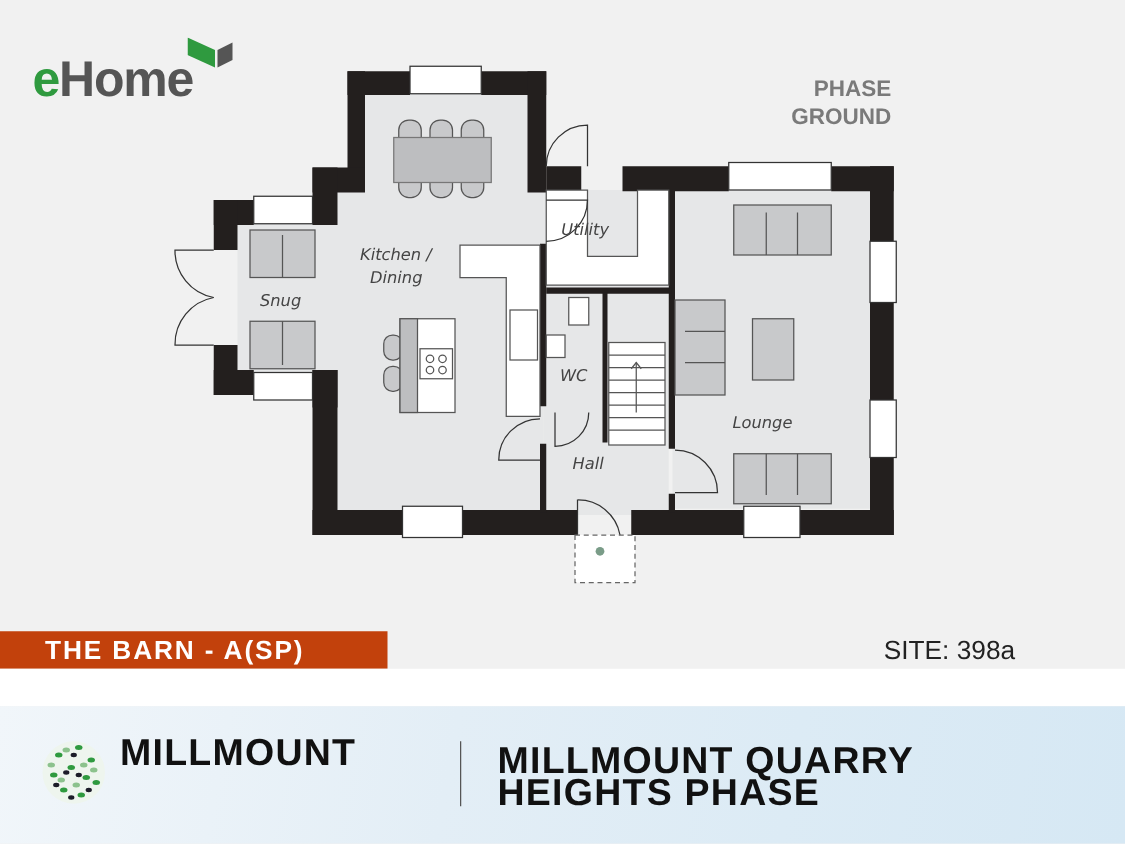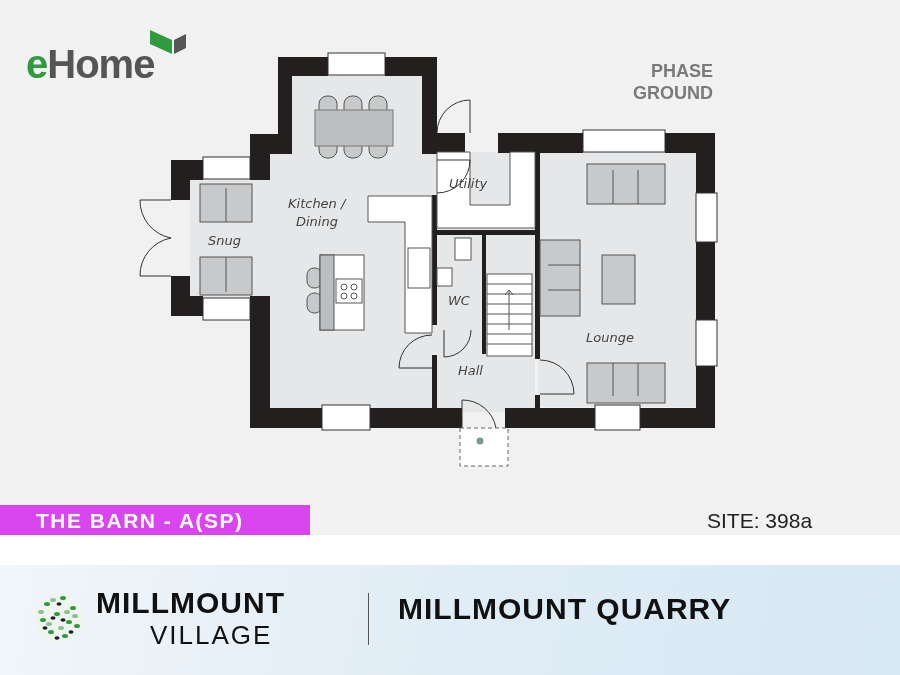--- a/index.html
+++ b/index.html
@@ -7,21 +7,21 @@
   body { position: relative; font-family: "Liberation Sans", sans-serif; }
   .top-area { position: absolute; left: 0; top: 0; width: 900px; height: 535px; background: #f1f1f1; }
   .logo { position: absolute; left: 26px; top: 30px; width: 170px; height: 60px; }
   .logo-text { position: absolute; left: 0; top: 14px; font-size: 40px; font-weight: bold; letter-spacing: -1px; line-height: 1; }
   .logo-e { color: #2f9a3f; }
   .logo-home { color: #555555; }
   .logo-mark { position: absolute; left: 124px; top: 0; width: 40px; height: 28px; }
   .floor-label { position: absolute; left: 600px; top: 60px; width: 113px; text-align: right; color: #7a7a7a; font-size: 18px; font-weight: bold; line-height: 22px; }
   .plan { position: absolute; left: 0; top: 0; width: 900px; height: 535px; }
   .room-label { font-family: "DejaVu Sans", sans-serif; font-style: italic; font-size: 13px; fill: #444; }
-  .house-tag { position: absolute; left: 0; top: 505px; width: 310px; height: 30px; background: #d946ef; color: #ffffff; font-size: 21px; font-weight: bold; letter-spacing: 1.5px; padding-left: 36px; line-height: 31px; }
+  .house-tag { position: absolute; left: 0; top: 505px; width: 310px; height: 30px; background: #c2410c; color: #ffffff; font-size: 21px; font-weight: bold; letter-spacing: 1.5px; padding-left: 36px; line-height: 31px; }
   .site-label { position: absolute; left: 707px; top: 509px; font-size: 21px; color: #222; }
   .white-band { position: absolute; left: 0; top: 535px; width: 900px; height: 30px; background: #ffffff; }
   .footer { position: absolute; left: 0; top: 565px; width: 900px; height: 110px; background: linear-gradient(100deg, #f1f6fa 0%, #e3eef6 40%, #dcebf5 70%, #d6e8f4 100%); padding-left: 47px; }
   .tree-logo { position: absolute; left: 33px; top: 25px; width: 52px; height: 56px; }
   .dev-name { position: absolute; left: 96px; top: 22px; font-size: 30px; font-weight: bold; letter-spacing: 1px; color: #111; line-height: 32px; }
   .dev-sub { position: absolute; left: 150px; top: 56px; font-size: 26px; letter-spacing: 2px; color: #111; line-height: 28px; }
   .divider { position: absolute; left: 368px; top: 28px; width: 1px; height: 52px; background: #555; }
   .phase-1 { position: absolute; left: 398px; top: 28px; font-size: 30px; font-weight: bold; letter-spacing: 1px; color: #111; line-height: 32px; }
   .phase-2 { position: absolute; left: 398px; top: 54px; font-size: 30px; font-weight: bold; letter-spacing: 1px; color: #111; line-height: 32px; }
 </style>
@@ -224,16 +224,16 @@
     <g fill="#1d1d2a">
       <ellipse cx="26" cy="14" rx="2.5" ry="1.8"></ellipse>
         <ellipse cx="12" cy="38" rx="2.5" ry="1.8"></ellipse>
         <ellipse cx="38" cy="42" rx="2.5" ry="1.8"></ellipse>
       <ellipse cx="20" cy="28" rx="2.5" ry="1.8"></ellipse>
         <ellipse cx="30" cy="30" rx="2.5" ry="1.8"></ellipse>
         <ellipse cx="24" cy="48" rx="2.5" ry="1.8"></ellipse>
     </g>
   </svg>
   <div class="dev-name">MILLMOUNT</div>
-  <div class="dev-sub">VILLAGE</div>
   <div class="divider"></div>
   <div class="phase-1">MILLMOUNT QUARRY</div>
+  <div class="phase-2">HEIGHTS PHASE</div>
 </div>
 
 </body></html>

